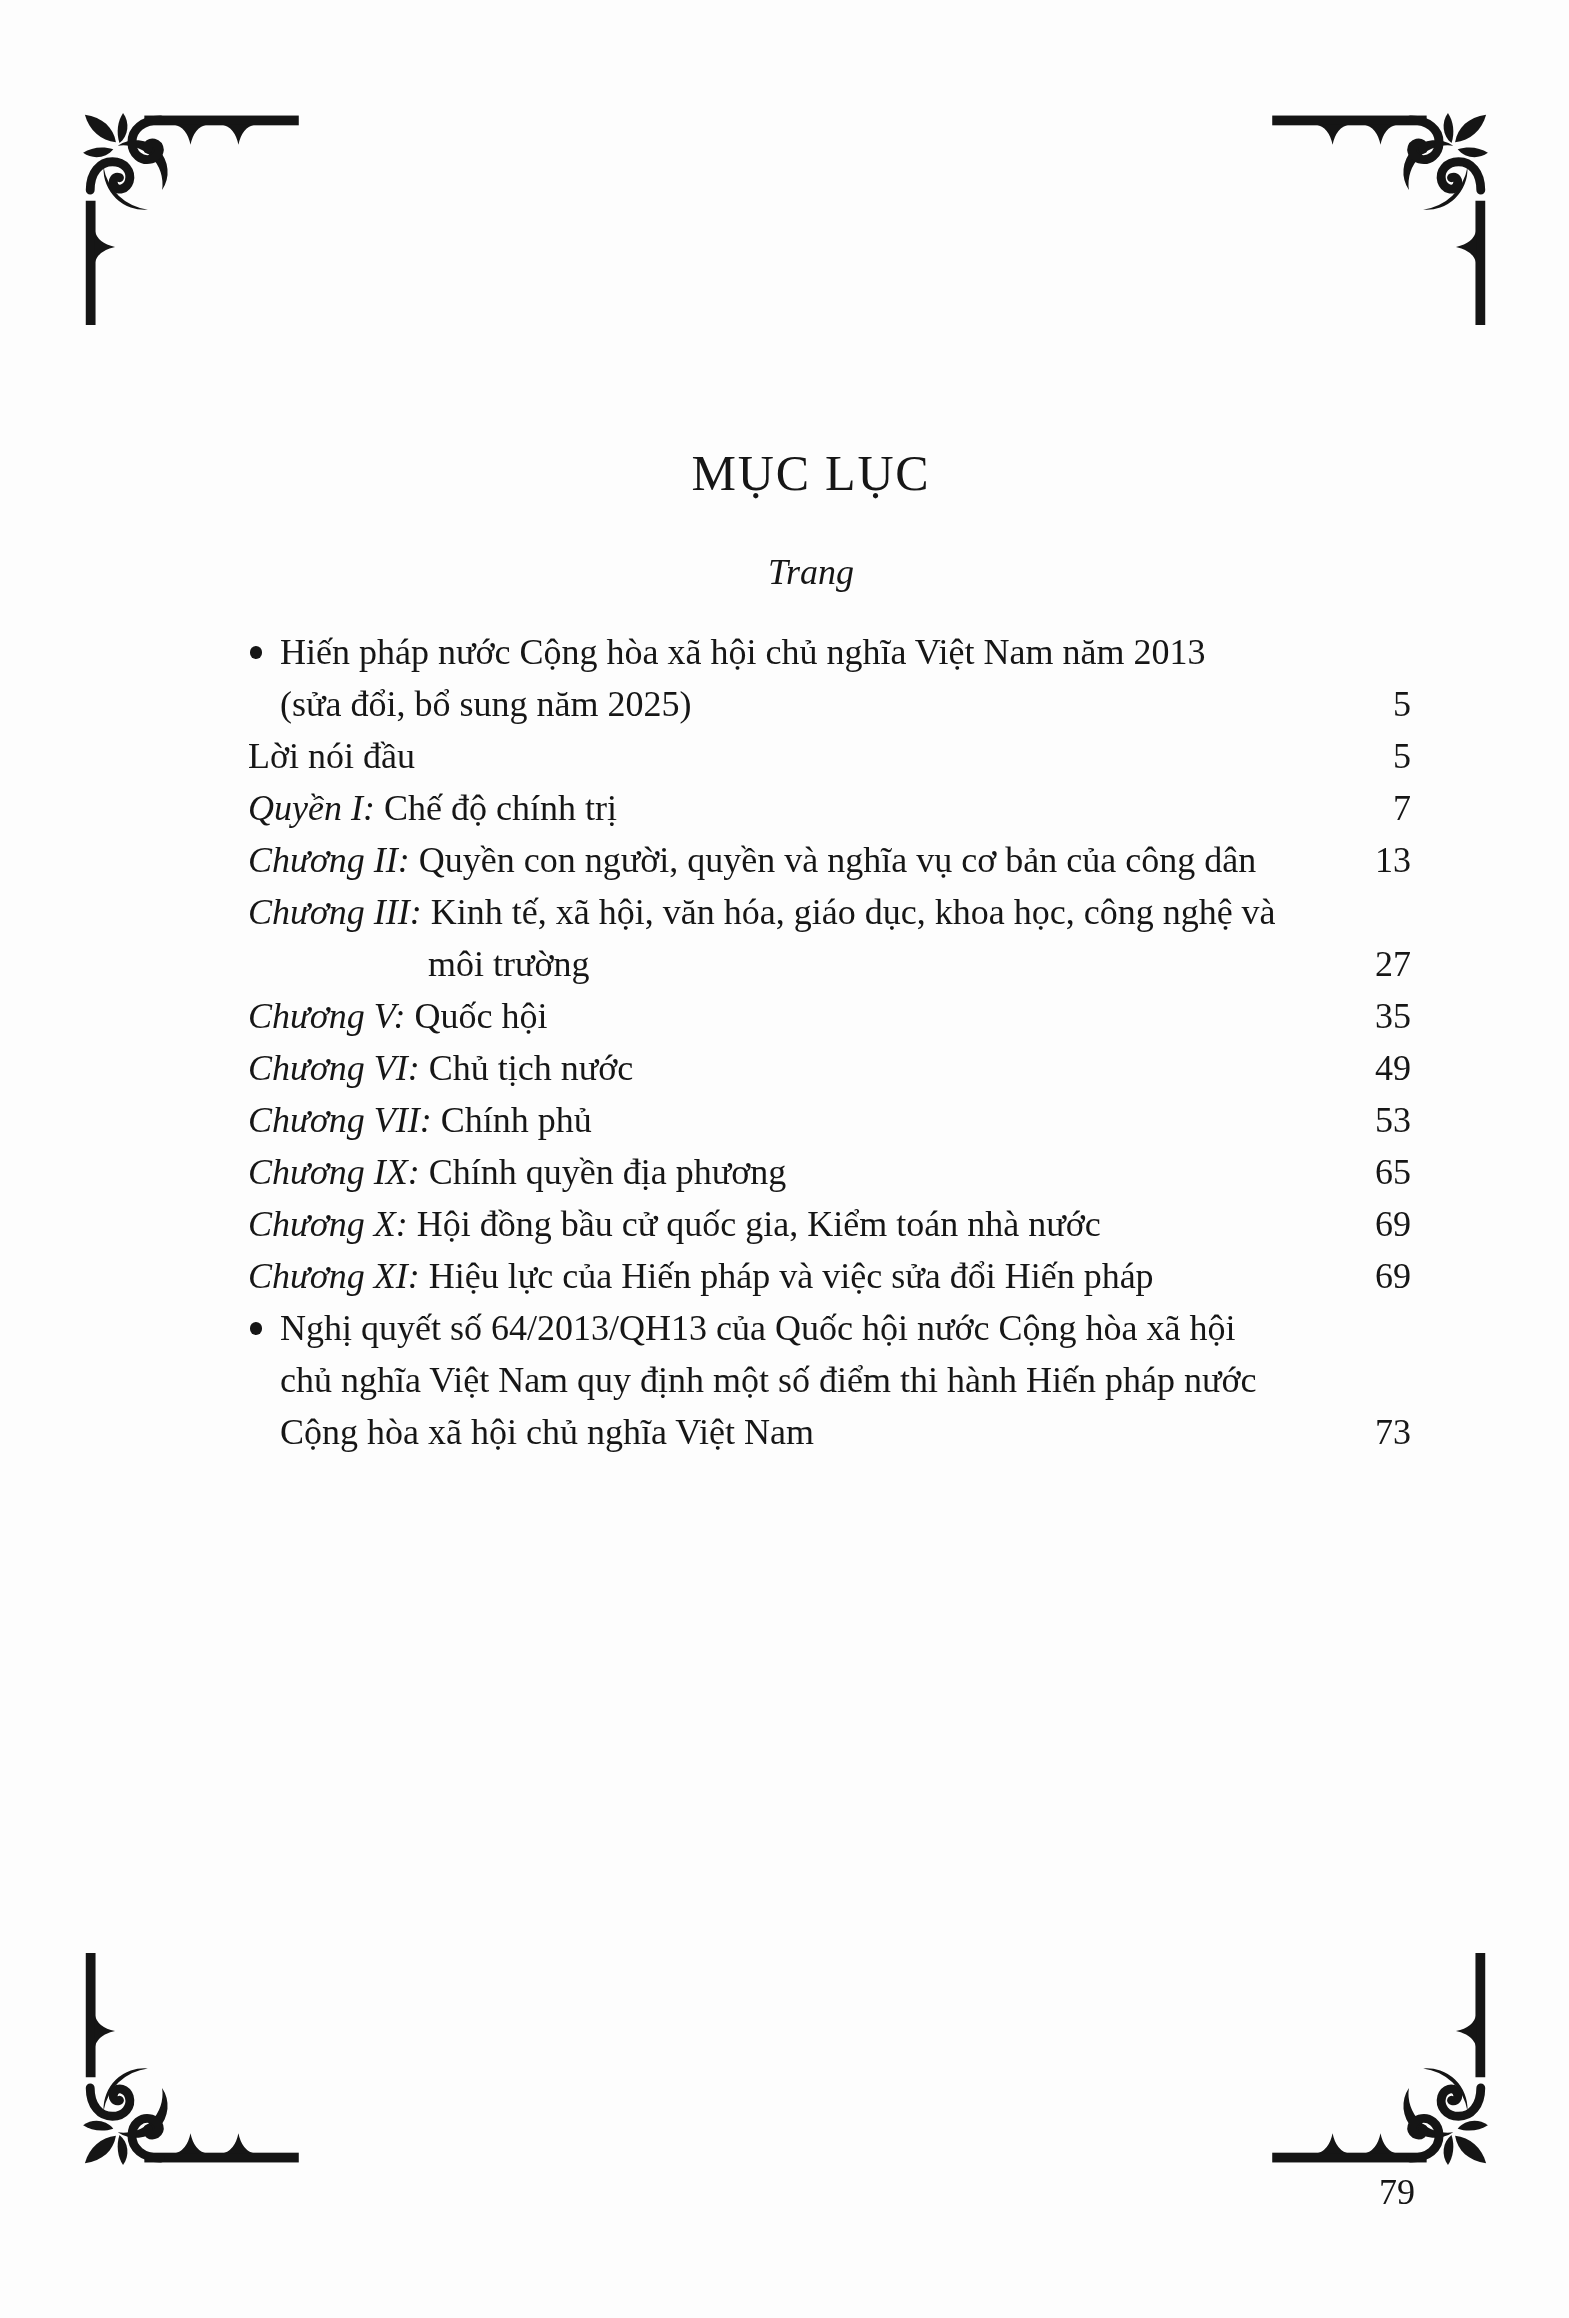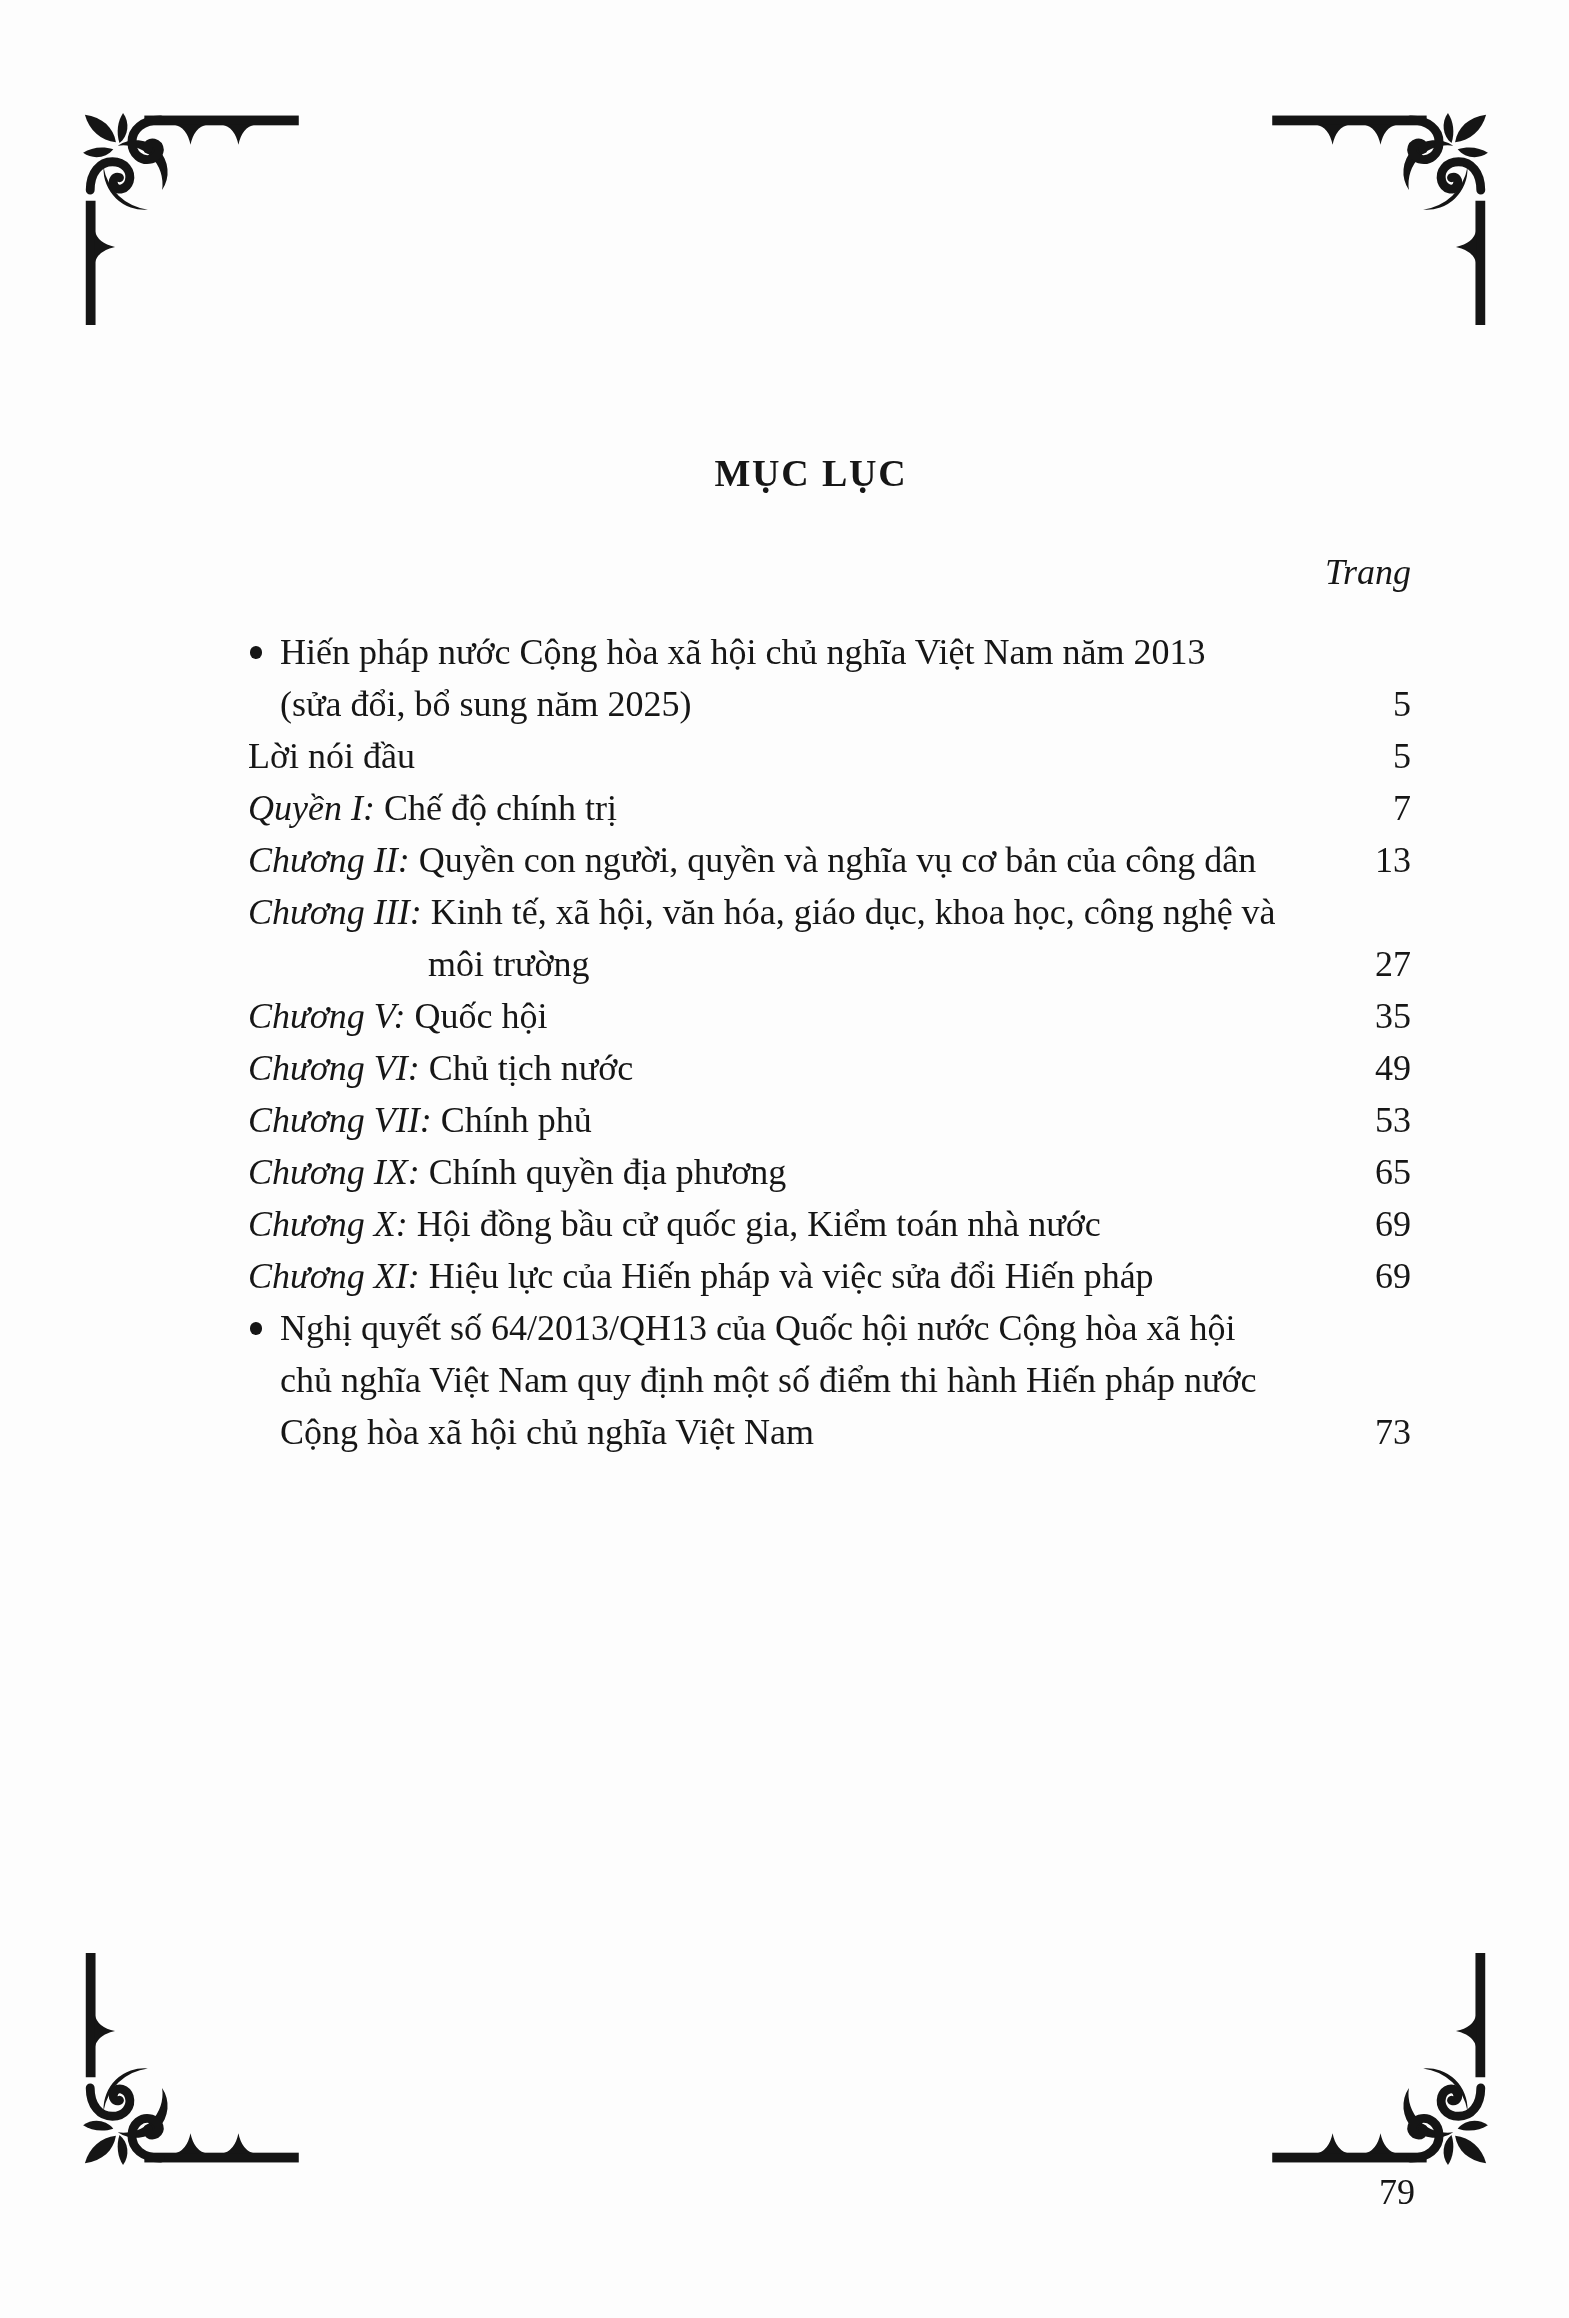--- a/index.html
+++ b/index.html
@@ -17,30 +17,30 @@
   
   .corner{position:absolute;width:217px;height:213px;}
   .corner svg{width:100%;height:100%;display:block;}
   .corner.tl{left:82px;top:112px;}
   .corner.tr{right:80px;top:112px;transform:scaleX(-1);}
   .corner.bl{left:82px;top:1953px;transform:scaleY(-1);}
   .corner.br{right:80px;top:1953px;transform:scale(-1,-1);}
   
   .doc-title{
     position:absolute;left:211px;top:442px;width:1200px;
-    text-align:center;font-size:38px;font-weight:bold;
+    text-align:center;font-size:50px;font-weight:normal;
     letter-spacing:1.8px;line-height:62px;
   }
   
   .content{
     position:absolute;left:211px;top:546px;width:1200px;
     font-size:36px;
   }
   .trang-row{
-    text-align:right;font-style:italic;
+    text-align:center;font-style:italic;
     height:52px;line-height:52px;margin-bottom:28px;
     font-size:36px;
   }
   .row{display:flex;height:52px;line-height:52px;margin-left:37px;}
   .row .marker{flex:none;width:0;position:relative;}
   .row.t-bullet-first .marker,
   .row.t-bullet-cont .marker{width:32px;}
   .row.t-indent2 .marker{width:180px;}
   .row .dot{
     display:none;position:absolute;left:1.8px;top:20.4px;

